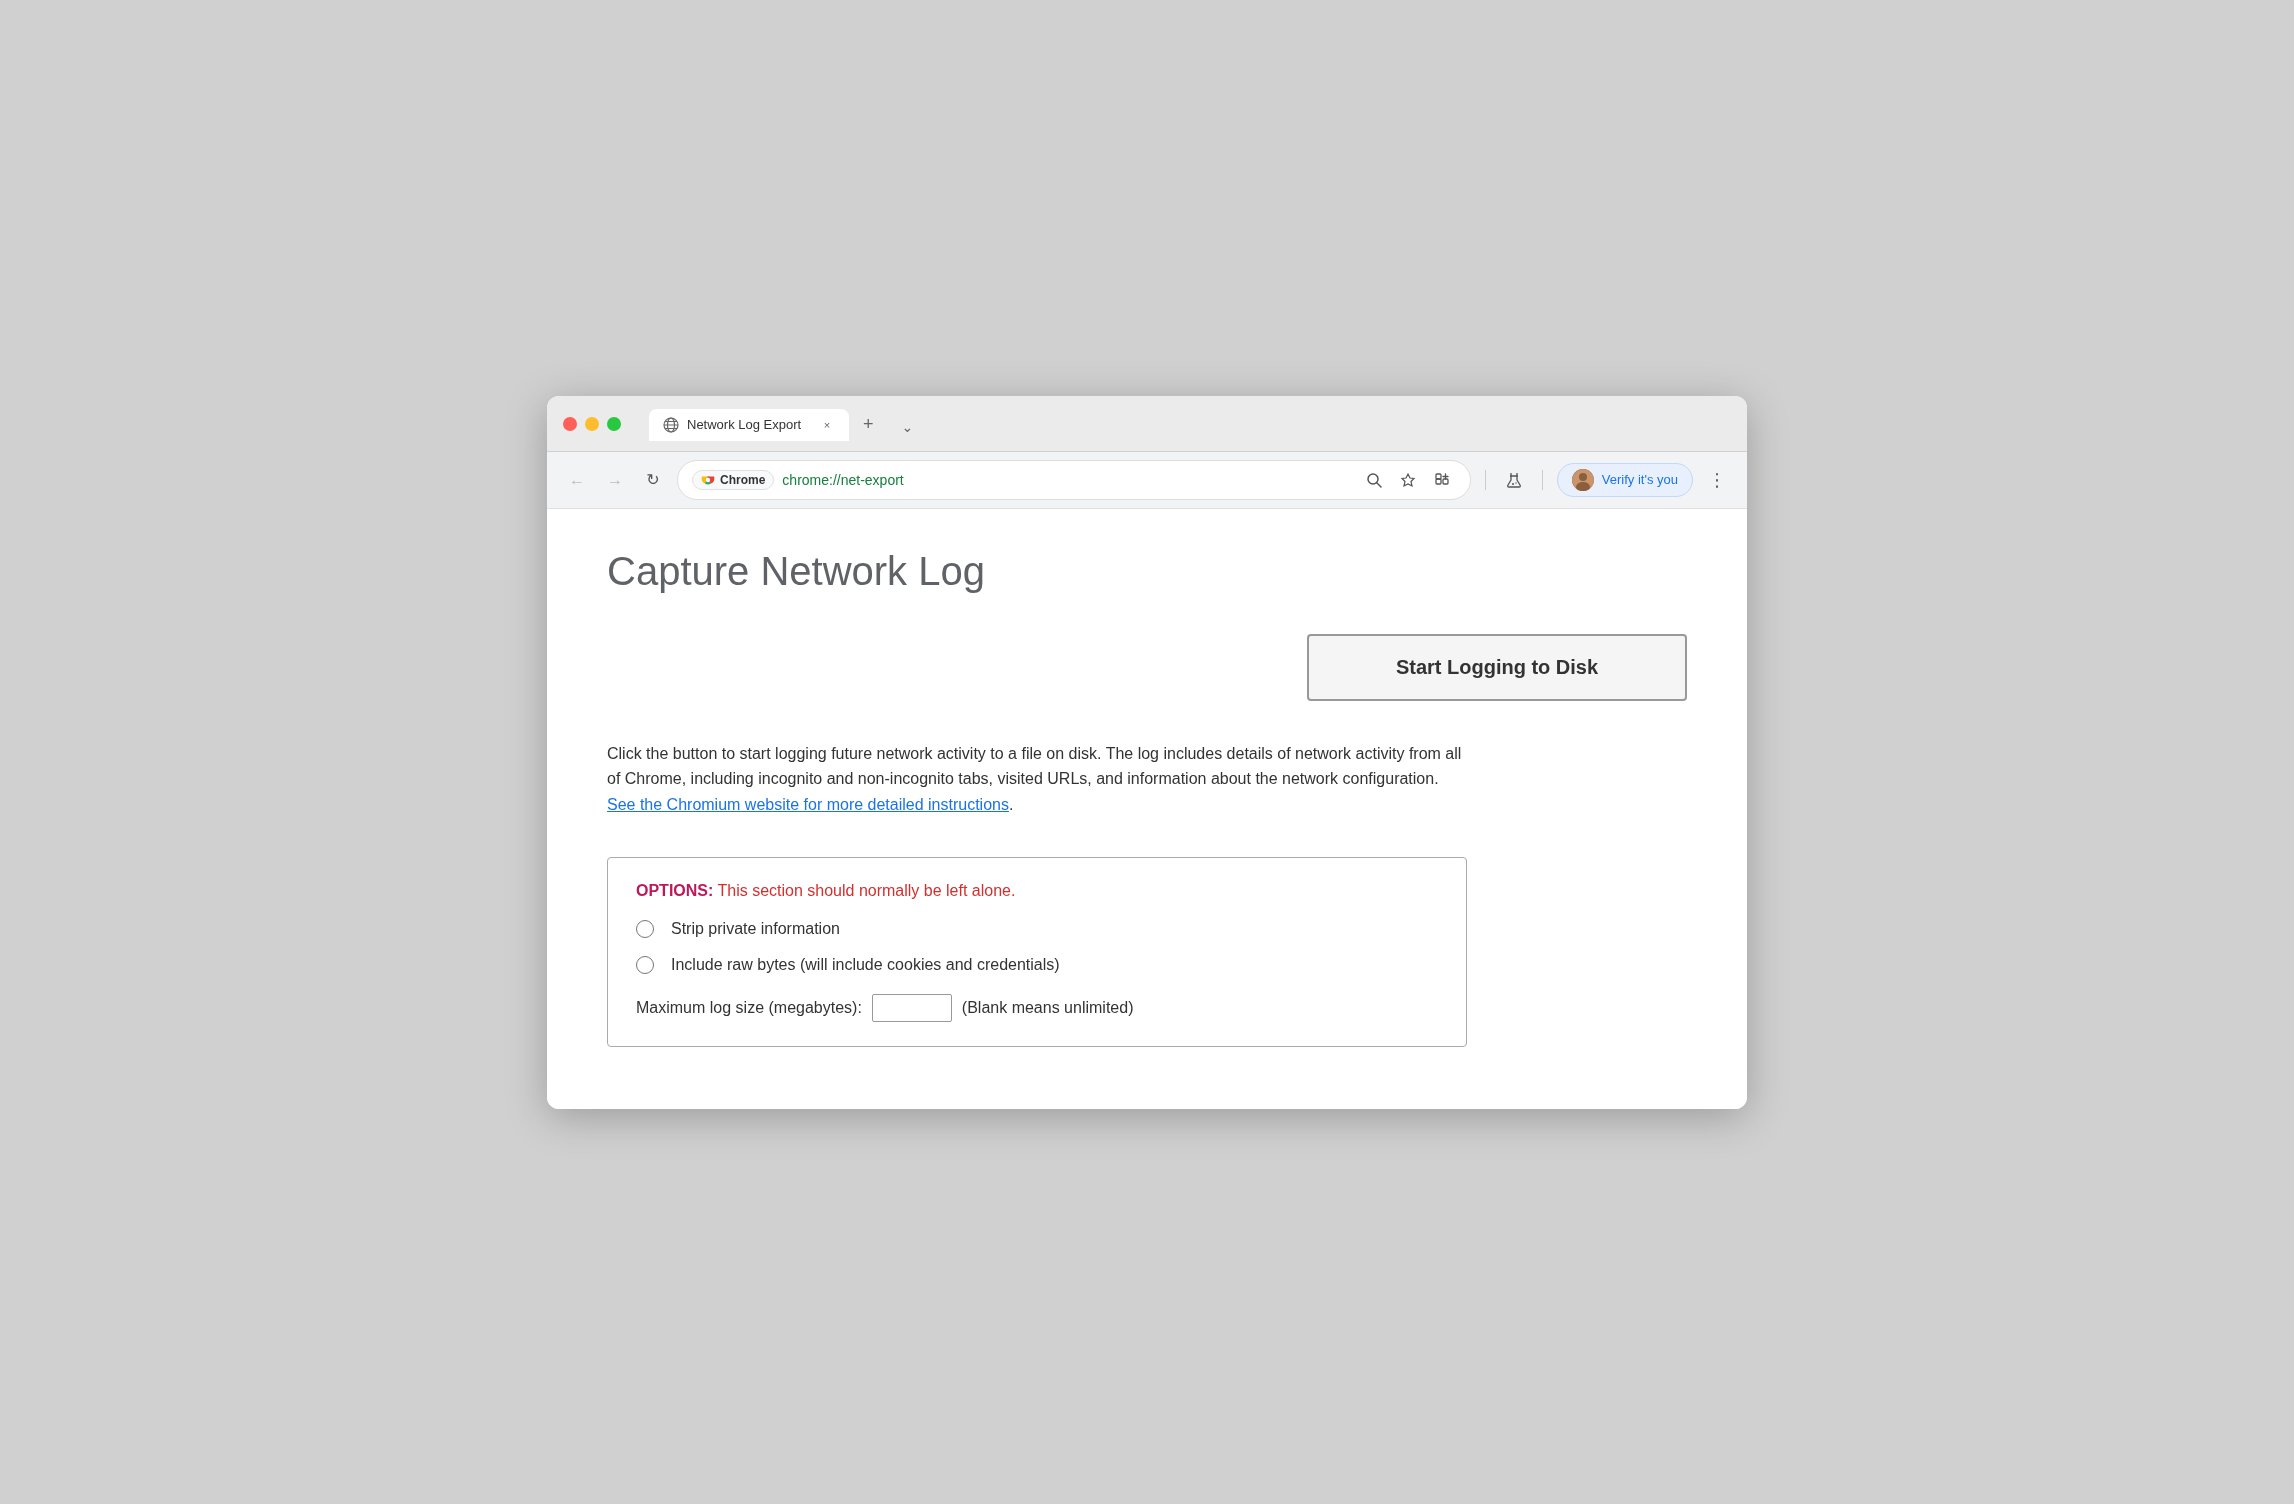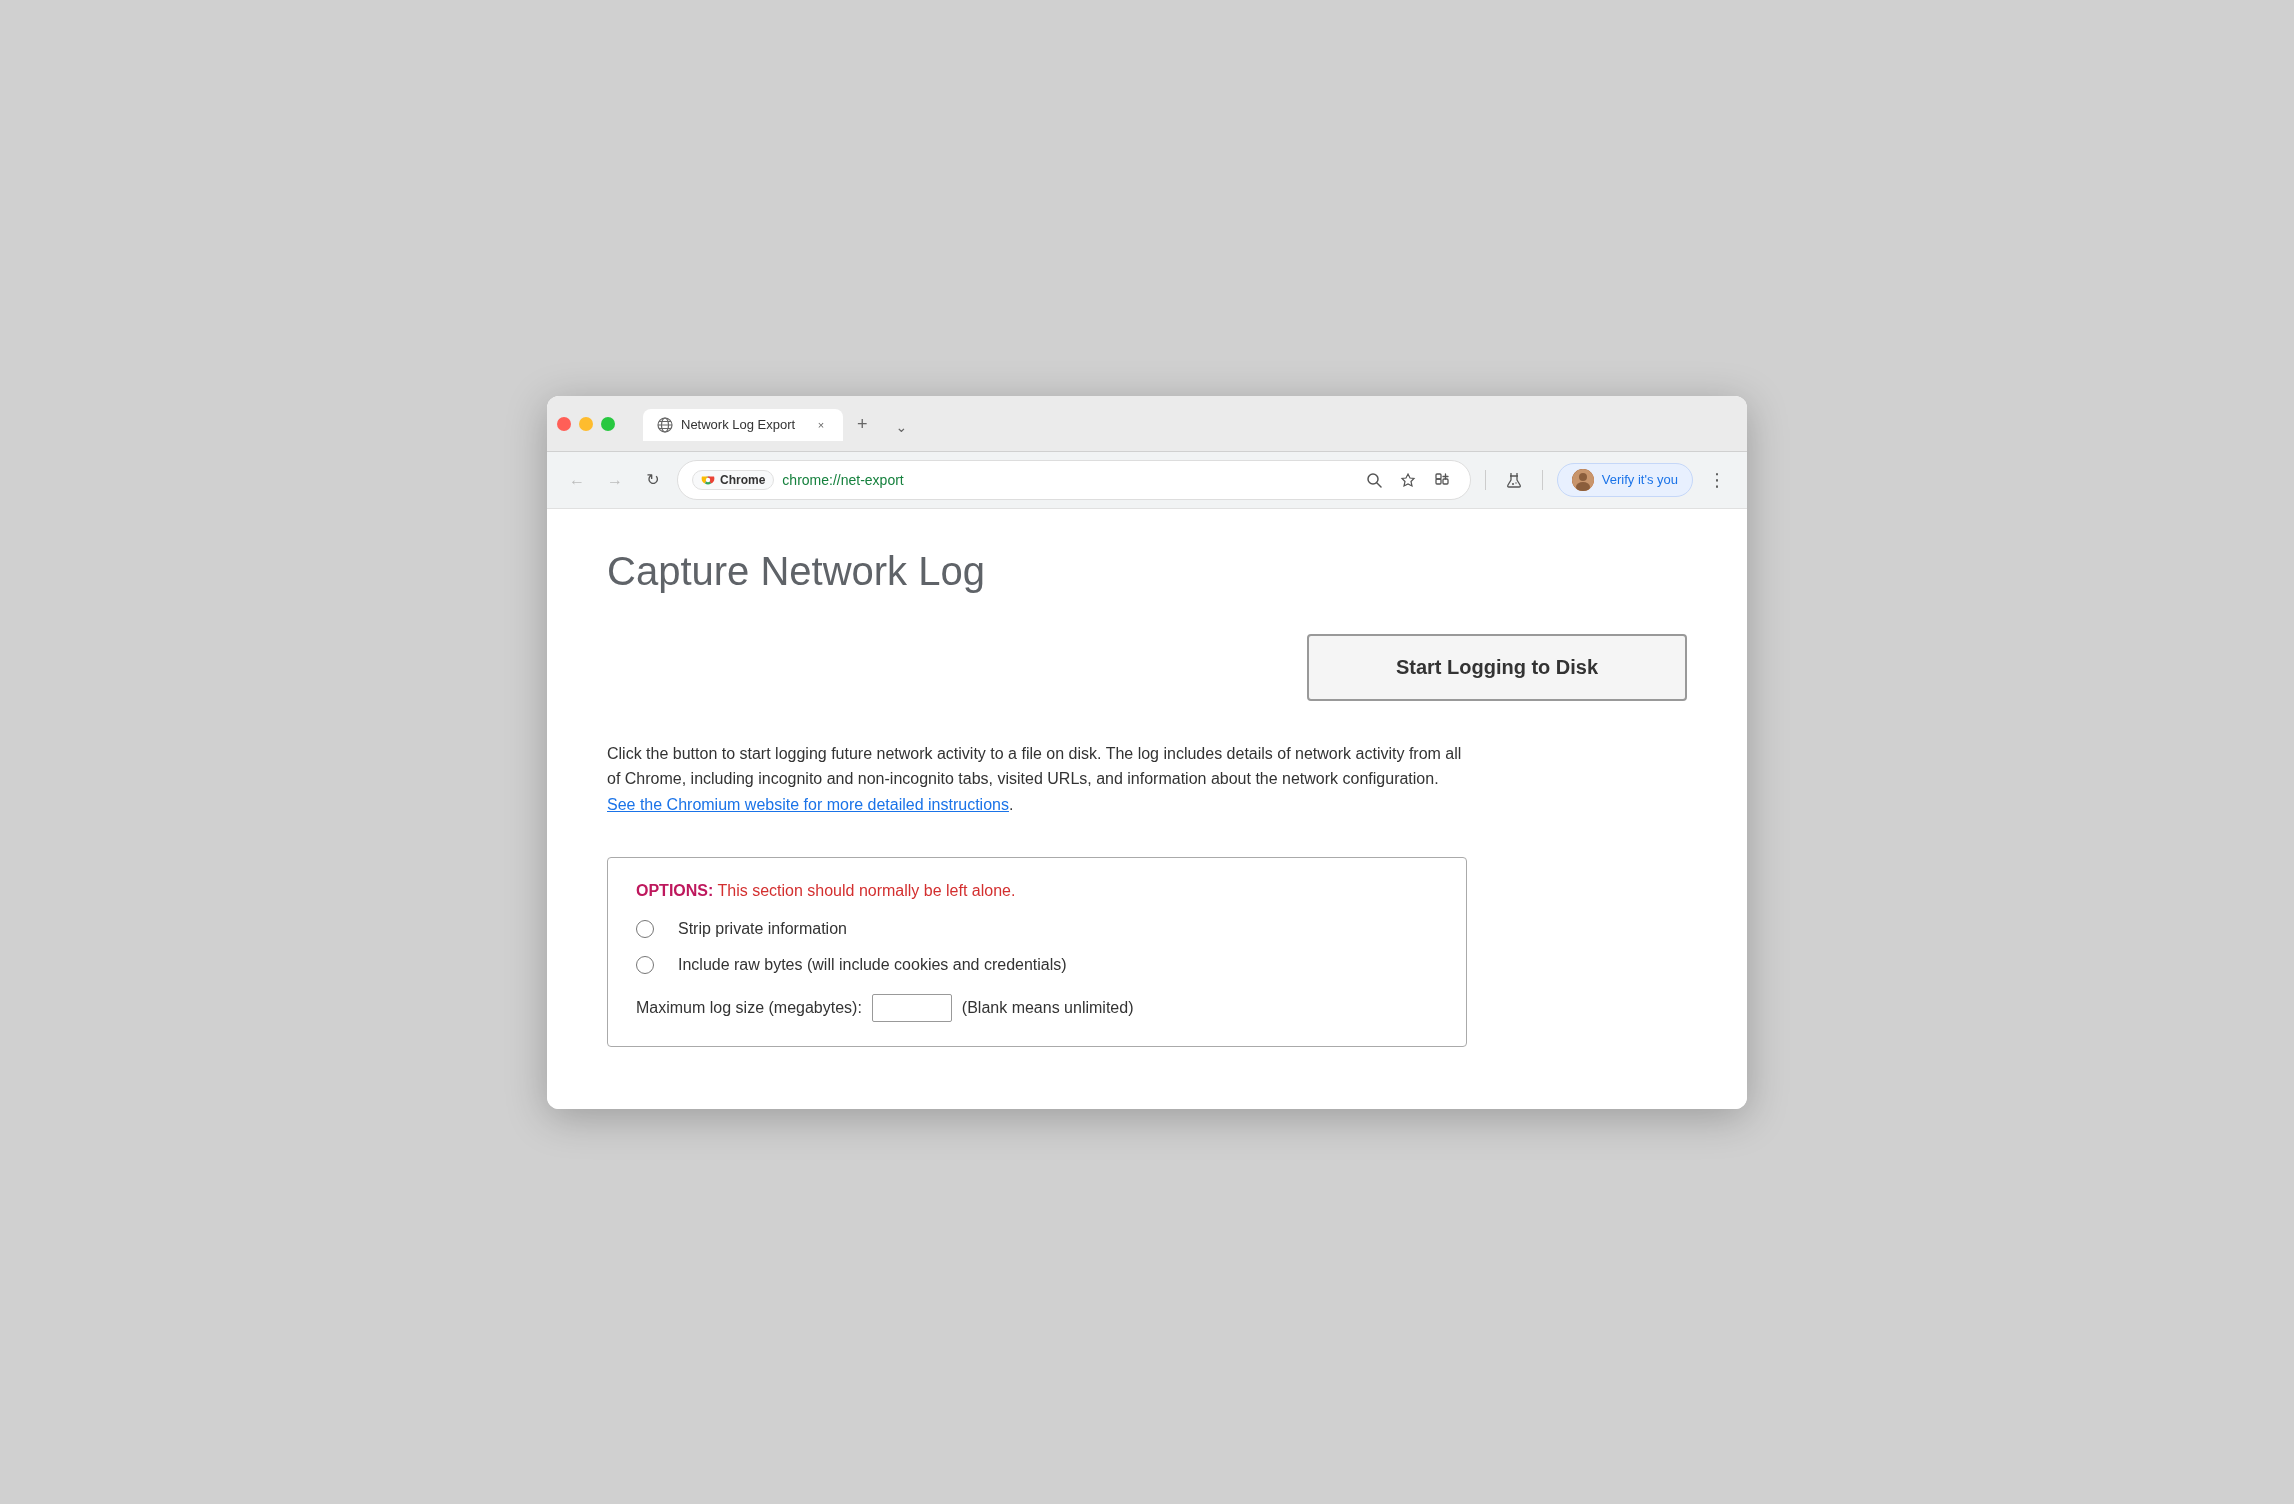--- a/index.html
+++ b/index.html
@@ -18,21 +18,21 @@
       width: 1200px;
       background: #ffffff;
       border-radius: 12px;
       box-shadow: 0 8px 40px rgba(0,0,0,0.25);
       overflow: hidden;
     }
 
     
     .title-bar {
       background: #ebebeb;
-      padding: 12px 16px 0 10px;
+      padding: 12px 16px 0 16px;
       border-bottom: 1px solid #d0d0d0;
     }
 
     .traffic-lights {
       display: flex;
       gap: 8px;
       margin-bottom: 10px;
       align-items: center;
     }
 
@@ -309,21 +309,21 @@
     .radio-group {
       display: flex;
       flex-direction: column;
       gap: 18px;
       margin-bottom: 20px;
     }
 
     .radio-item {
       display: flex;
       align-items: center;
-      gap: 24px;
+      gap: 17px;
       font-size: 16px;
       color: #333;
       cursor: pointer;
     }
 
     .radio-input {
       width: 18px;
       height: 18px;
       accent-color: #1a73e8;
       cursor: pointer;

